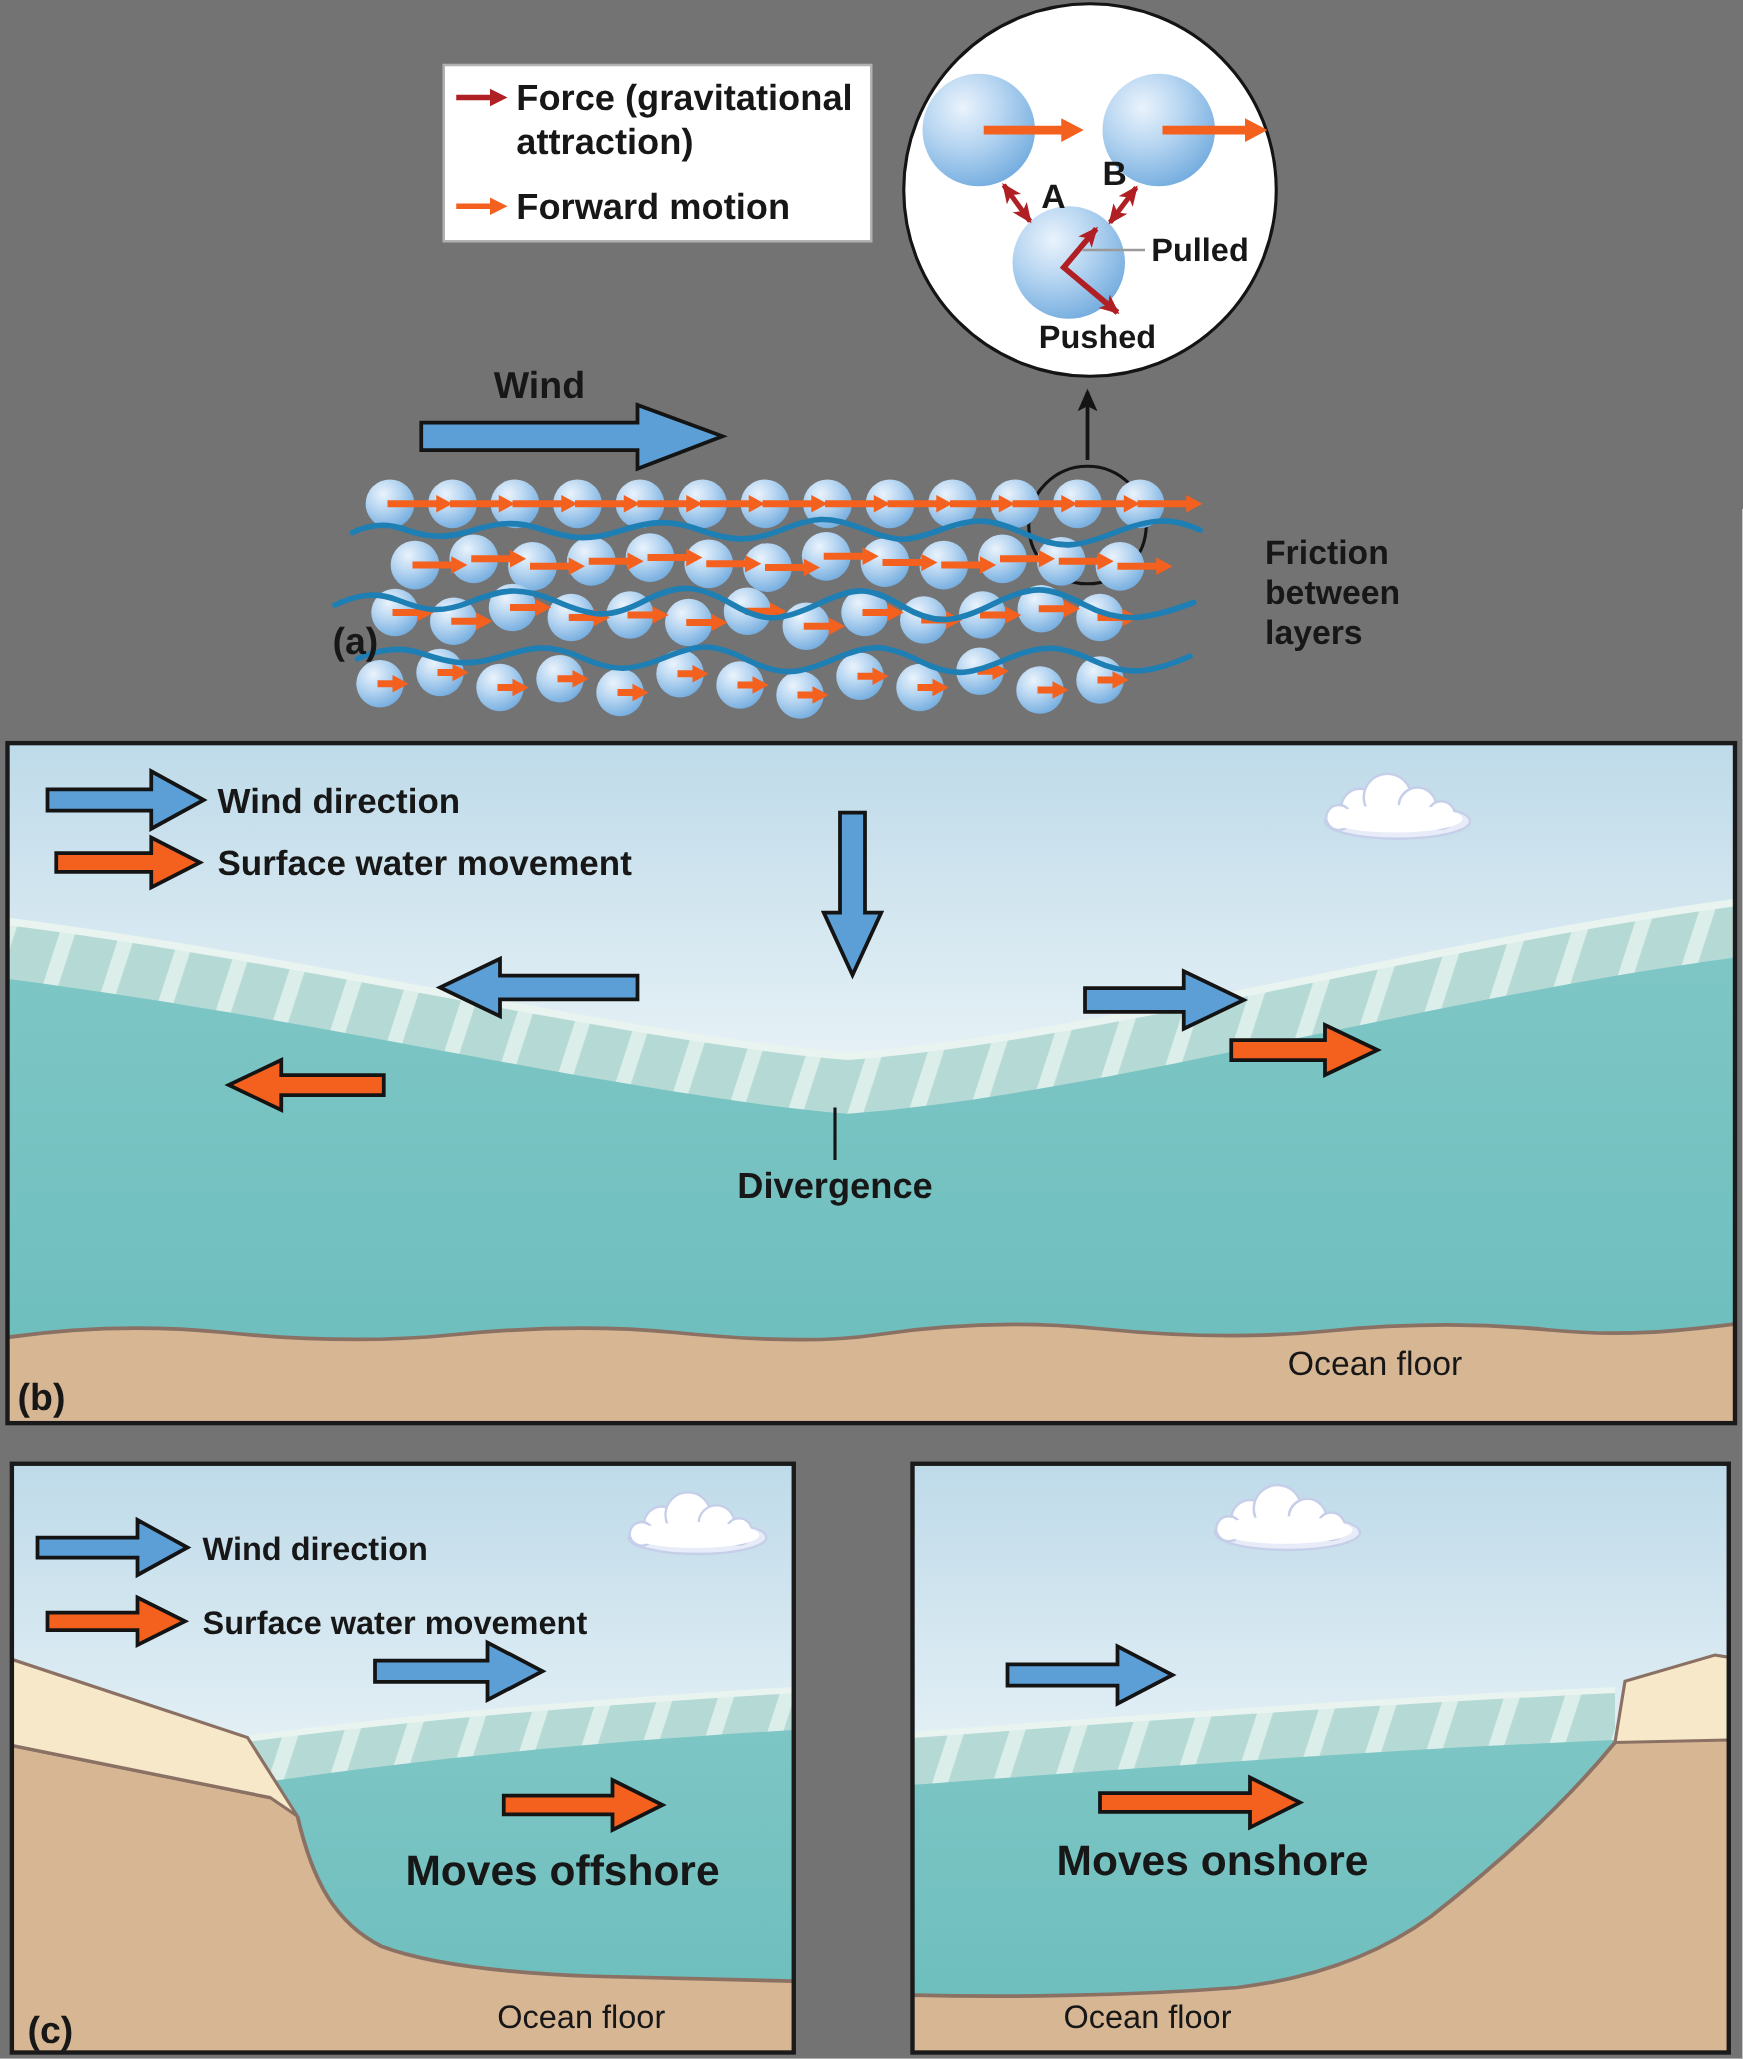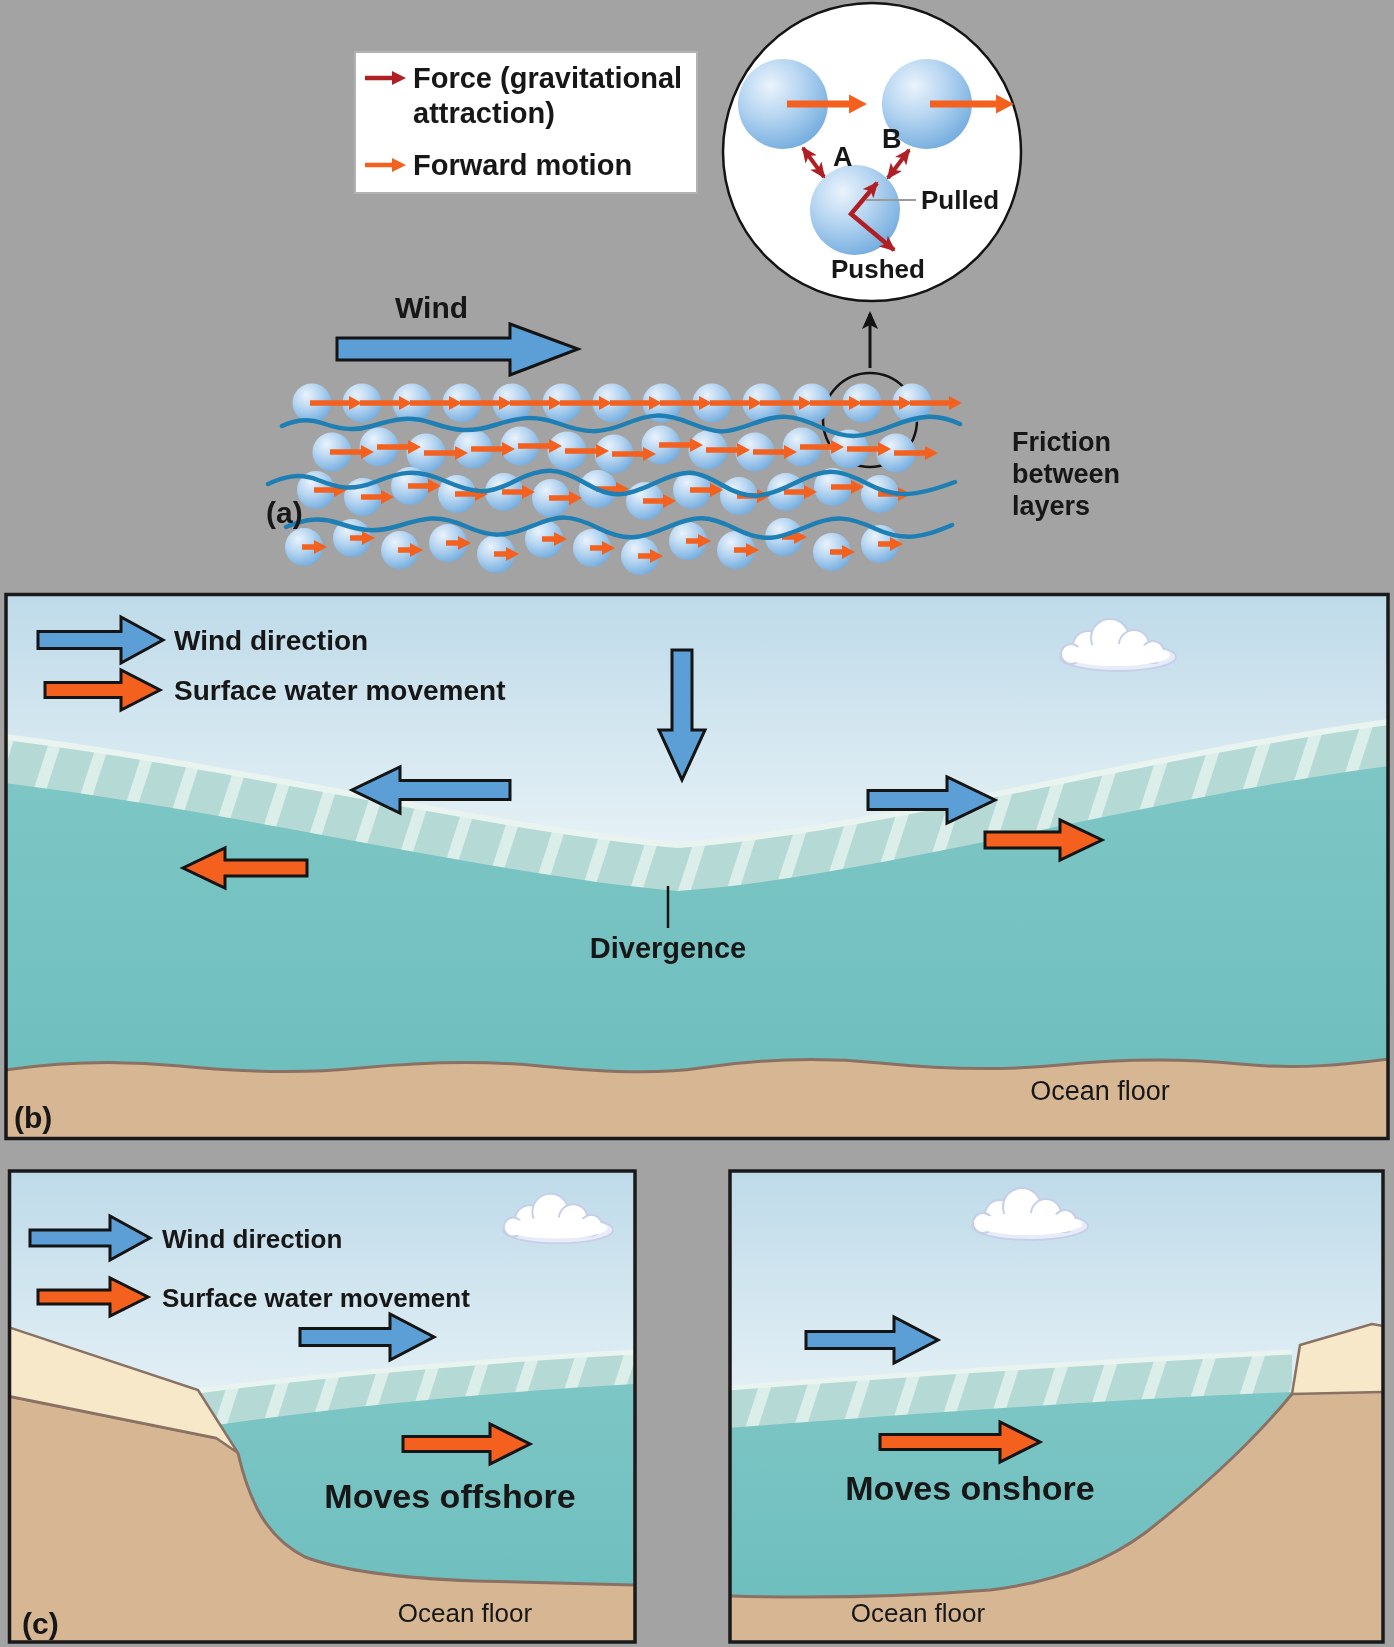--- a/index.html
+++ b/index.html
@@ -1,16 +1,16 @@
 <!DOCTYPE html>
 <html><head>
 <meta charset="utf-8">
 <style>
   html,body{margin:0;padding:0;background:#ffffff;}
-  .stage{position:relative;width:1394px;height:1647px;background:#a3a3a3;overflow:hidden;}
+  .stage{position:relative;width:1394px;height:1647px;background:#737373;overflow:hidden;}
   svg text{font-family:"Liberation Sans","DejaVu Sans",sans-serif;fill:#171717;}
   .b{font-weight:bold;}.f34{font-size:34px}.f30{font-size:30px}.f29{font-size:29px}
   .f28{font-size:28px}.f27{font-size:27px}.f26{font-size:26px}
 </style>
 </head>
 <body>
 
 <div class="stage">
 <svg width="1394" height="1647" viewBox="0 0 1394 1647" xmlns="http://www.w3.org/2000/svg">
   <defs>

